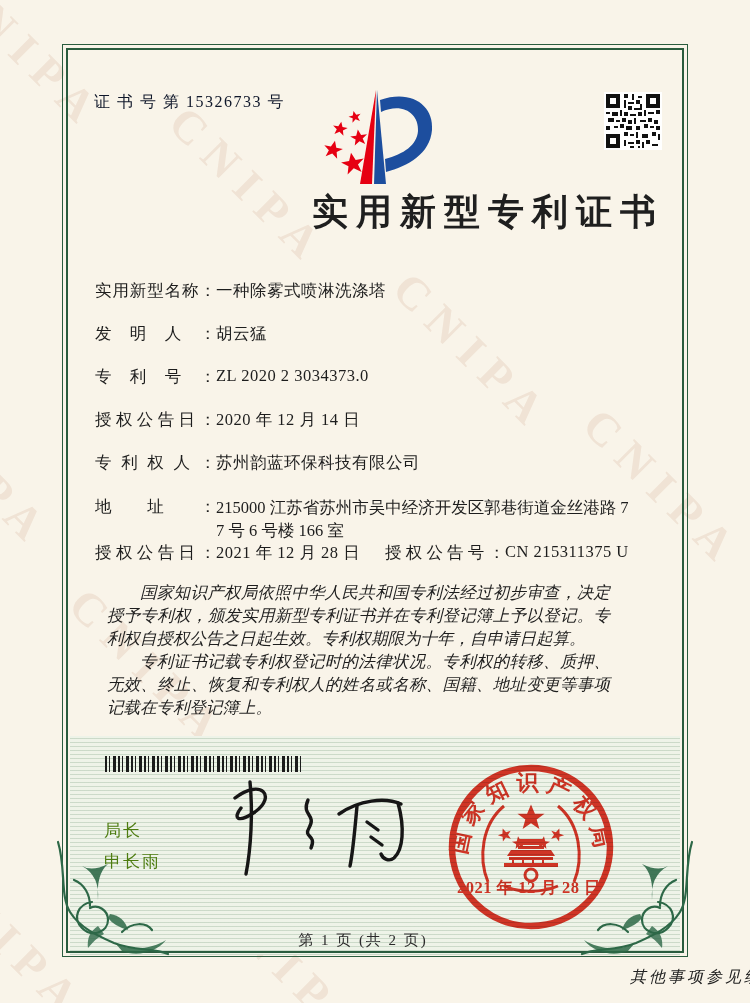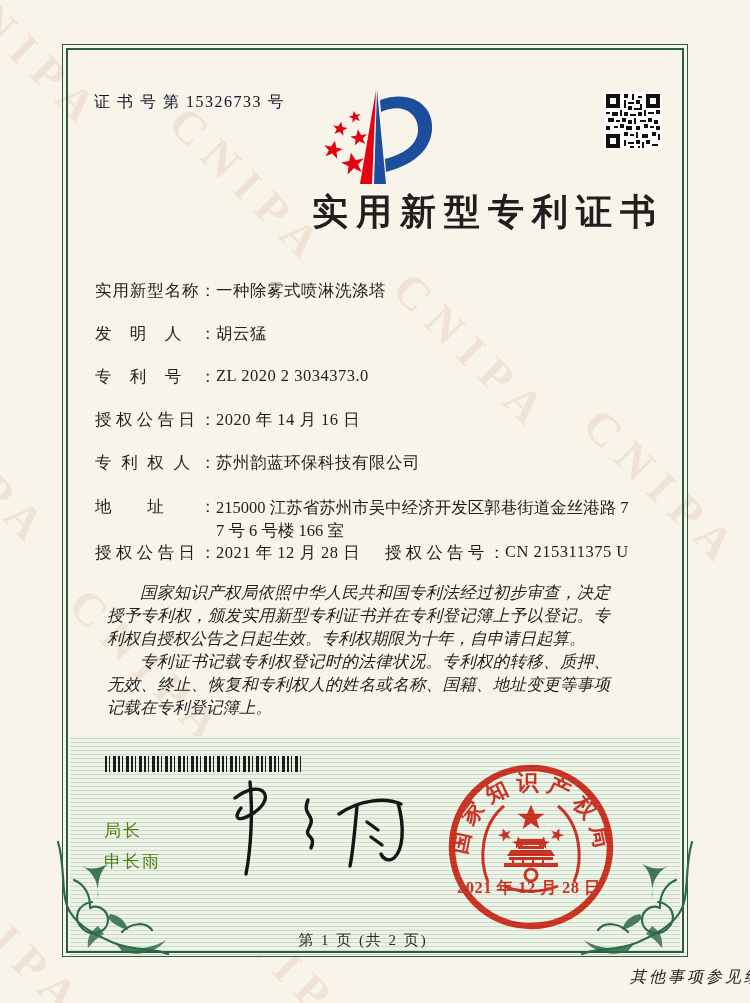--- a/index.html
+++ b/index.html
@@ -199,21 +199,21 @@
   <div class="field-row" style="top:280px;">
     <span class="flabel">实用新型名称：</span><span class="fvalue">一种除雾式喷淋洗涤塔</span>
   </div>
   <div class="field-row" style="top:323px;">
     <span class="flabel">发明人：</span><span class="fvalue">胡云猛</span>
   </div>
   <div class="field-row" style="top:366px;">
     <span class="flabel">专利号：</span><span class="fvalue">ZL 2020 2 3034373.0</span>
   </div>
   <div class="field-row" style="top:409px;">
-    <span class="flabel">授权公告日：</span><span class="fvalue">2020 年 14 月 16 日</span>
+    <span class="flabel">授权公告日：</span><span class="fvalue">2020 年 12 月 14 日</span>
   </div>
   <div class="field-row" style="top:452px;">
     <span class="flabel">专利权人：</span><span class="fvalue">苏州韵蓝环保科技有限公司</span>
   </div>
   <div class="field-row" style="top:496px;">
     <span class="flabel">地址：</span><span class="addr-block"><span>215000 江苏省苏州市吴中经济开发区郭巷街道金丝港路 7</span><br><span>7 号 6 号楼 166 室</span></span>
   </div>
   <div class="field-row" style="top:542px; width:560px;">
     <span class="flabel">授权公告日：</span><span class="fvalue">2021 年 12 月 28 日</span>
     <span class="col2">

